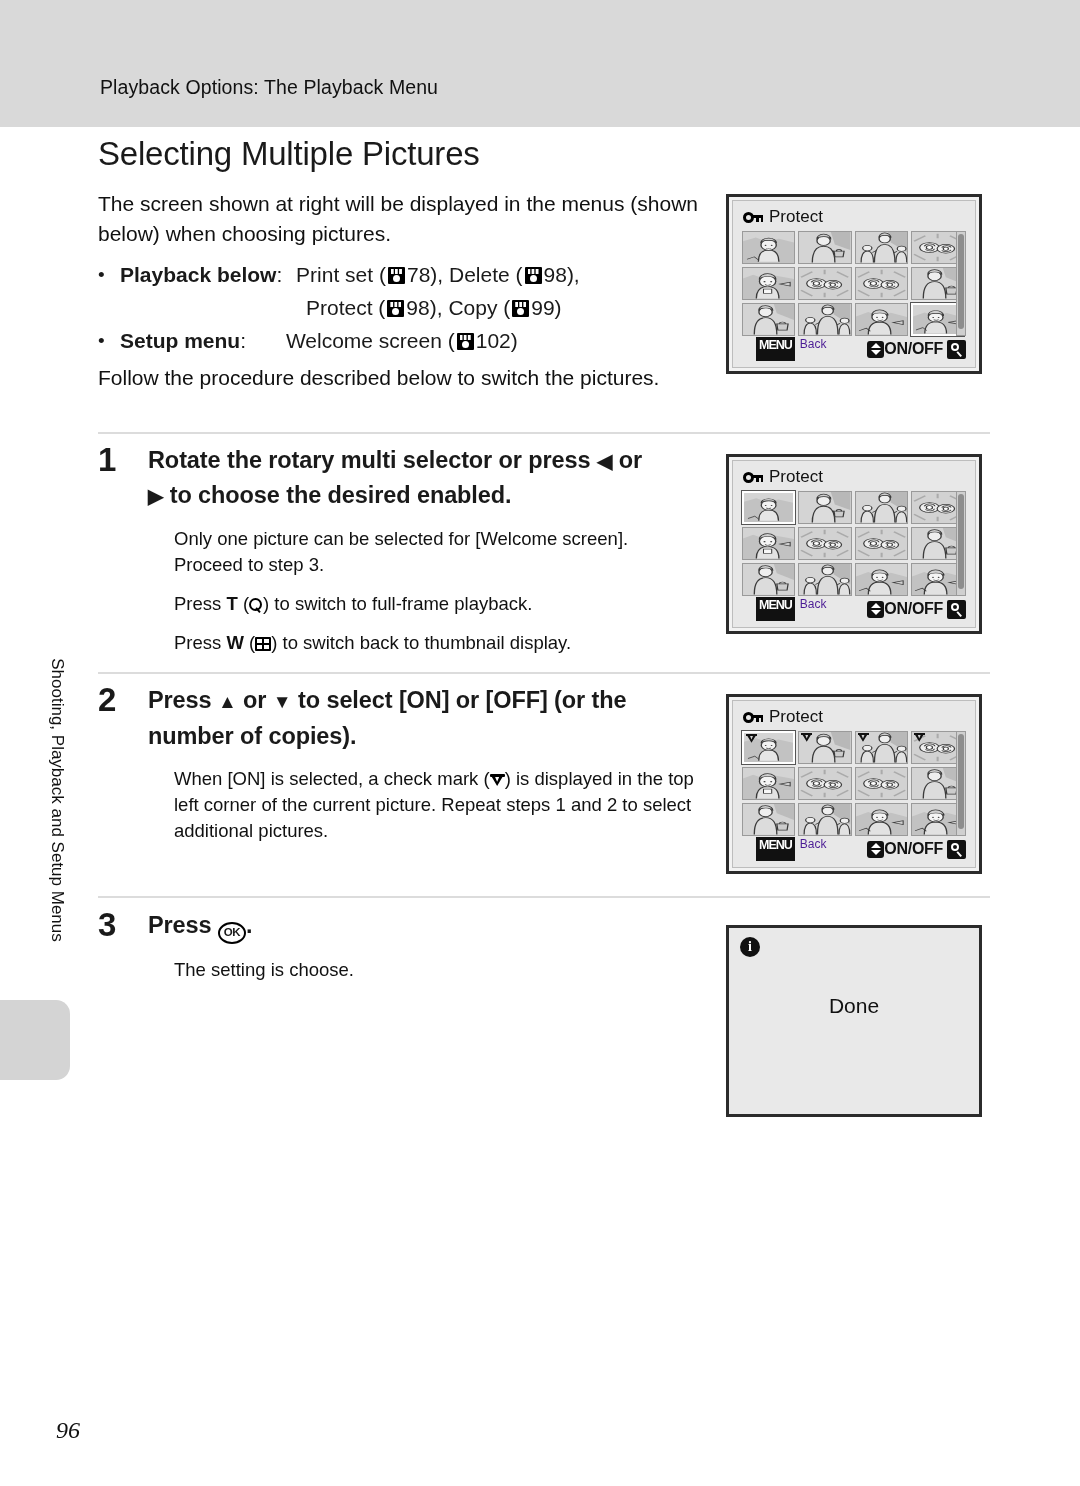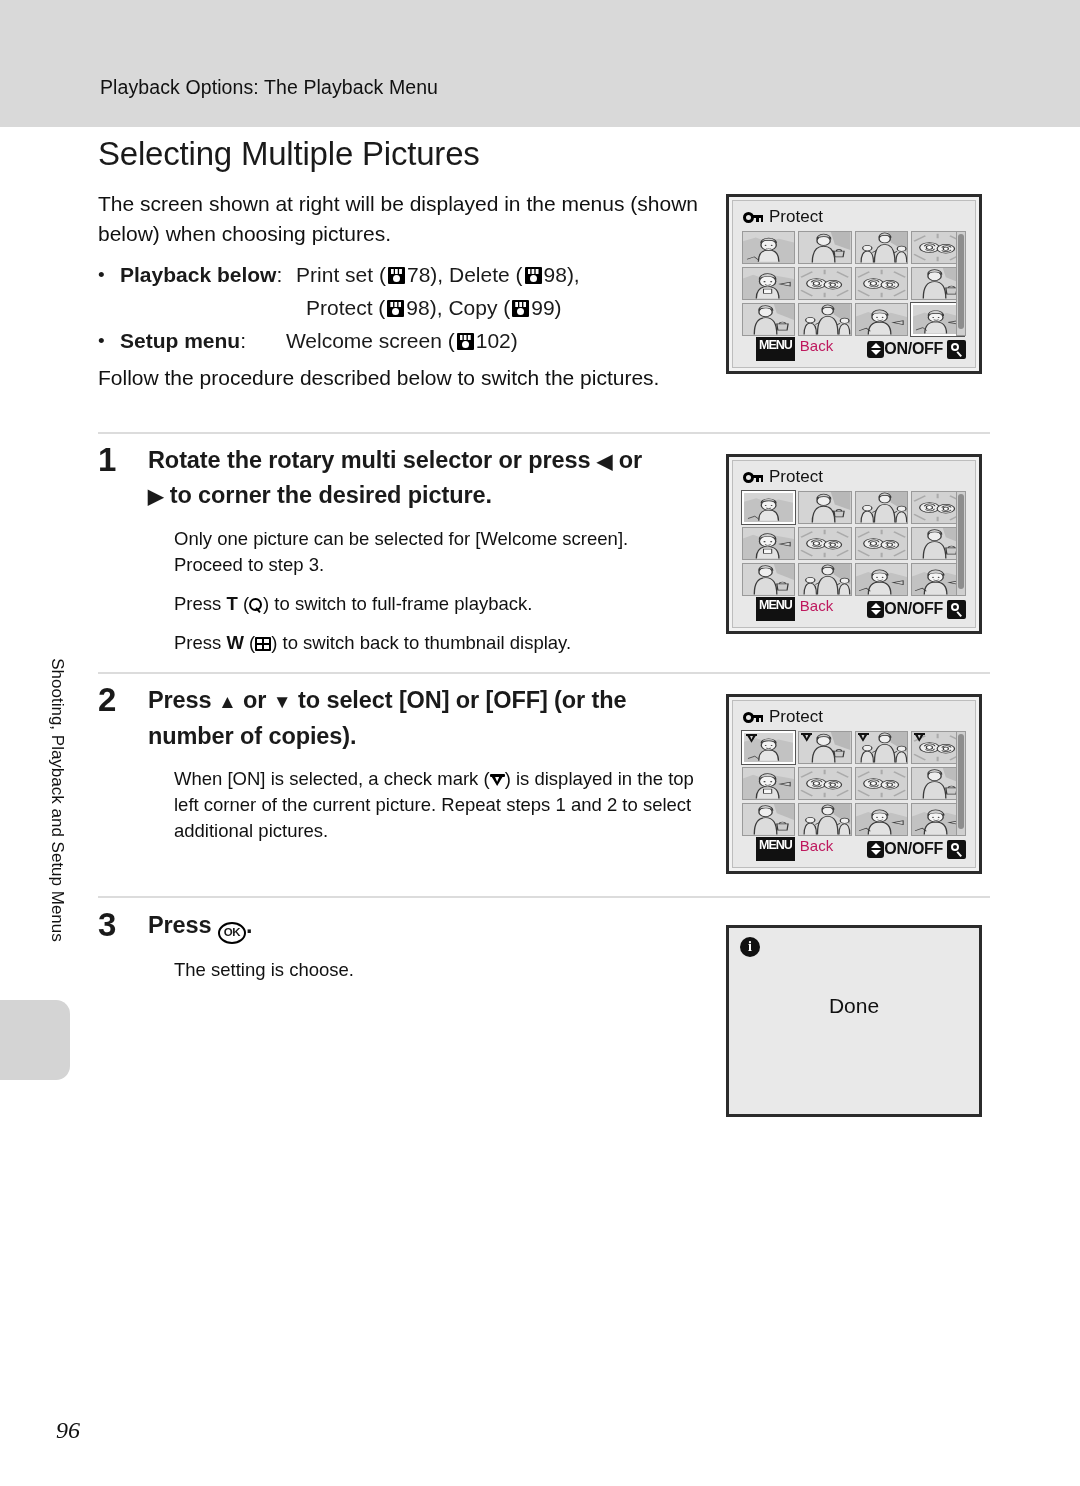--- a/index.html
+++ b/index.html
@@ -194,21 +194,21 @@
   }
   .statusbar{
     position:absolute;left:23px;right:9px;bottom:6px;height:24px;
     display:flex;
   }
   .menu-badge{
     background:#111;color:#fff;font-size:12.5px;font-weight:bold;
     padding:1.5px 3px;letter-spacing:-1px;line-height:13px;
     font-family:"Liberation Sans", sans-serif;
   }
-  .back-label{font-size:15px;margin-left:5px;color:#be185d;}
+  .back-label{font-size:12px;margin-left:5px;color:#4c1d95;}
   .status-right{margin-left:auto;display:flex;align-items:center;}
   .updown{
     width:17px;height:17px;background:#111;border-radius:3px;position:relative;
   }
   .updown:before{
     content:"";position:absolute;left:3.5px;top:2.4px;
     border-left:5px solid transparent;border-right:5px solid transparent;
     border-bottom:5px solid #fff;
   }
   .updown:after{
@@ -288,21 +288,21 @@
   <p class="body">Follow the procedure described below to switch the pictures.</p>
 </div>
 
 <div class="sep" style="top:432px"></div>
 <div class="sep" style="top:672px"></div>
 <div class="sep" style="top:896px"></div>
 
 <div class="step" style="top:443px">
   <div class="step-head">
     <div class="step-num">1</div>
-    <div class="step-title"><span>Rotate the rotary multi selector or press </span><span class="tri-left">◀</span><span> or</span><br><span class="tri-right">▶</span><span> to corner the desired picture.</span></div>
+    <div class="step-title"><span>Rotate the rotary multi selector or press </span><span class="tri-left">◀</span><span> or</span><br><span class="tri-right">▶</span><span> to choose the desired enabled.</span></div>
   </div>
   <div class="step-body">
     <p>Only one picture can be selected for [Welcome screen]. Proceed to step 3.</p>
     <p><span>Press </span><span class="kb">T</span><span> (</span><span class="magnify-inline"></span><span>) to switch to full-frame playback.</span></p>
     <p><span>Press </span><span class="kb">W</span><span> (</span><span class="thumbglyph"></span><span>) to switch back to thumbnail display.</span></p>
   </div>
 </div>
 
 <div class="step" style="top:683px">
   <div class="step-head">

